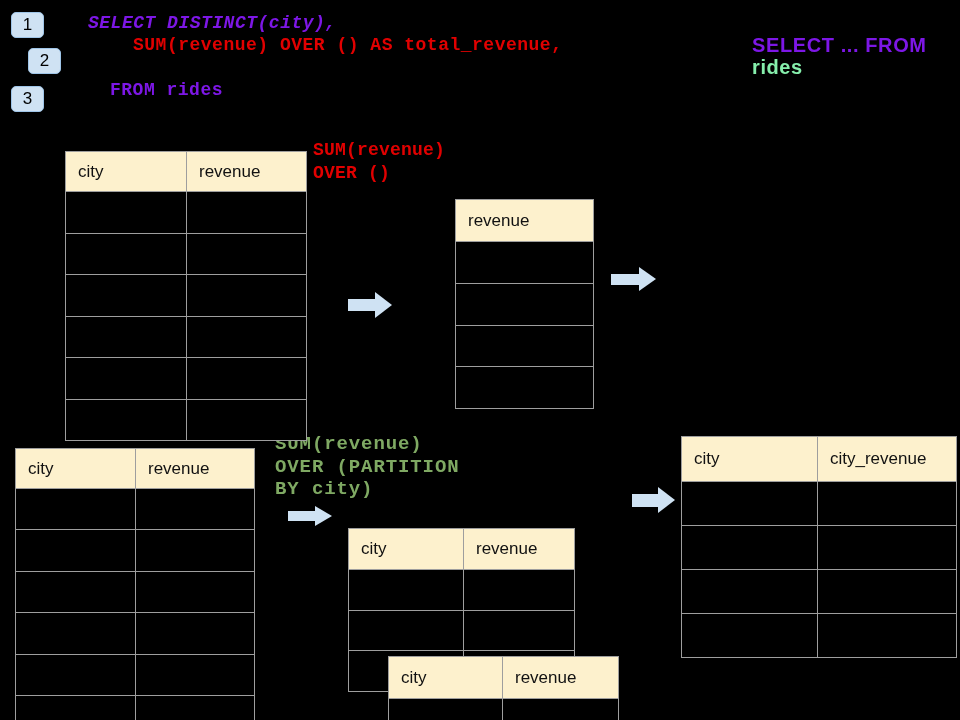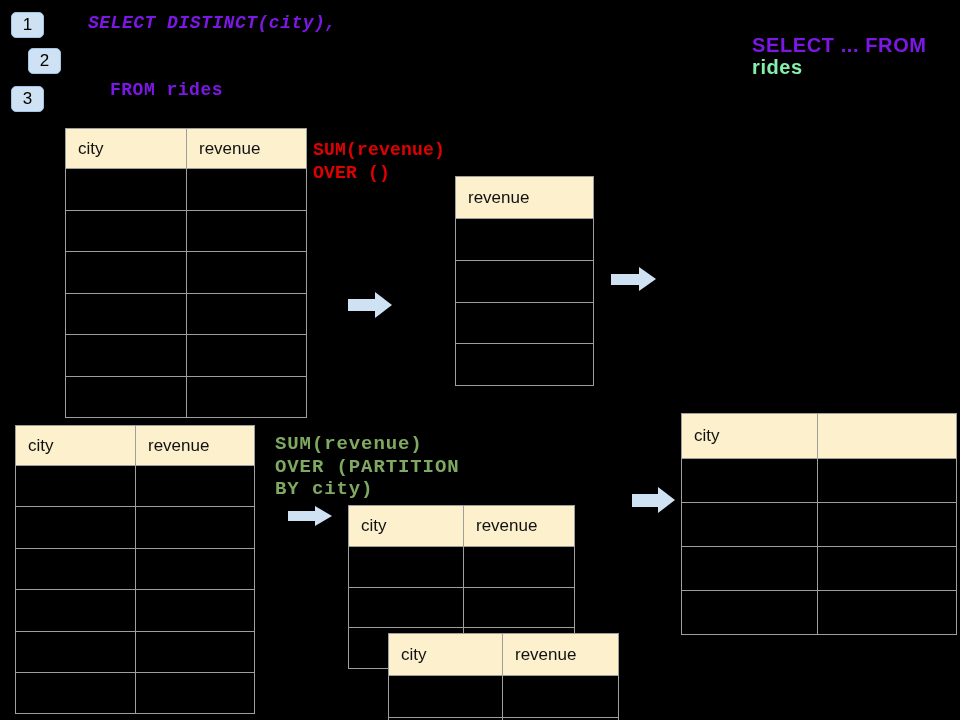--- a/index.html
+++ b/index.html
@@ -24,21 +24,21 @@
   }
   .annot-red{font-size:18px;line-height:23px;letter-spacing:0.2px;}
   .annot-green{font-size:19px;line-height:22.5px;letter-spacing:0.9px;}
   
   .badge{
     position:absolute;width:31px;height:24px;border-radius:5px;
     display:flex;align-items:center;justify-content:center;
     font-size:17px;color:#000;
   }
   
-  .tbl{position:absolute;background:#000;box-sizing:border-box;}
+  .tbl{position:absolute;background:#000;box-sizing:border-box;margin-top:23px;}
   .tbl .hrow{display:flex;box-sizing:border-box;}
   .tbl .brow{display:flex;box-sizing:border-box;}
   .tbl .cell{
     box-sizing:border-box;display:flex;align-items:center;
     padding-left:12px;font-size:17px;color:#111;overflow:hidden;
   }
   
   .arrow{position:absolute;}
   .arrow .shaft{position:absolute;left:0;background:transparent;}
   .arrow .head{position:absolute;width:0;height:0;}
@@ -46,20 +46,21 @@
 </head>
 <body>
 
 <div id="canvas">
 
   <div class="badge" style="left: 11px; top: 12px; background: rgb(207, 226, 243); border: 1px solid rgb(159, 197, 232);">1</div>
   <div class="badge" style="left: 28px; top: 48px; background: rgb(207, 226, 243); border: 1px solid rgb(159, 197, 232);">2</div>
   <div class="badge" style="left: 11px; top: 86px; background: rgb(207, 226, 243); border: 1px solid rgb(159, 197, 232);">3</div>
 
   <div class="code-line" style="left: 88px; top: 12px; color: rgb(125, 23, 230); font-style: italic;">SELECT DISTINCT(city),</div>
+  <div class="code-line" style="left: 133px; top: 34px; color: rgb(225, 0, 0);">SUM(revenue) OVER () AS total_revenue,</div>
   <div class="code-line" style="left: 110px; top: 79px; color: rgb(125, 23, 230);">FROM rides</div>
 
   <div class="side-note-line" style="left: 752px; top: 34px; color: rgb(125, 23, 230);">SELECT ... FROM</div>
   <div class="side-note-line" style="left: 752px; top: 56px; color: #86efac;">rides</div>
 
   <div class="annot-line annot-red" style="left: 313px; top: 139px; color: rgb(225, 0, 0);">SUM(revenue)</div>
   <div class="annot-line annot-red" style="left: 313px; top: 162px; color: rgb(225, 0, 0);">OVER ()</div>
 
   <div class="annot-line annot-green" style="left: 275px; top: 433px; color: rgb(127, 169, 99);">SUM(revenue)</div>
   <div class="annot-line annot-green" style="left: 275px; top: 455.5px; color: rgb(127, 169, 99); text-align: right;">OVER (PARTITION</div>
@@ -175,20 +176,21 @@
       </div>
       <div class="brow" style="height: 42px; border-top: 1px solid rgb(158, 158, 158);">
         <div class="cell" style="width: 114px; border-right: 1px solid rgb(158, 158, 158);"></div>
         <div class="cell" style="width: 115px;"></div>
       </div>
     </div>
 
   <div class="tbl" style="left: 681px; top: 413px; border: 1px solid rgb(158, 158, 158); background: rgb(0, 0, 0);">
       <div class="hrow" style="height: 44px; background: rgb(253, 241, 205);">
         <div class="cell" style="width: 136px; border-right: 1px solid rgb(158, 158, 158);">city</div>
+        <div class="cell" style="width: 138px;">city_revenue</div>
       </div>
       <div class="brow" style="height: 44px; border-top: 1px solid rgb(158, 158, 158);">
         <div class="cell" style="width: 136px; border-right: 1px solid rgb(158, 158, 158);"></div>
         <div class="cell" style="width: 138px;"></div>
       </div>
       <div class="brow" style="height: 44px; border-top: 1px solid rgb(158, 158, 158);">
         <div class="cell" style="width: 136px; border-right: 1px solid rgb(158, 158, 158);"></div>
         <div class="cell" style="width: 138px;"></div>
       </div>
       <div class="brow" style="height: 44px; border-top: 1px solid rgb(158, 158, 158);">

